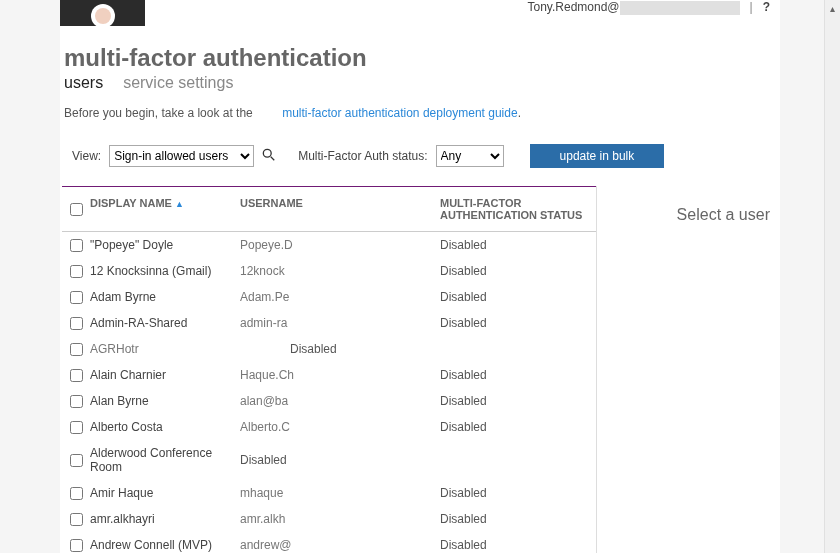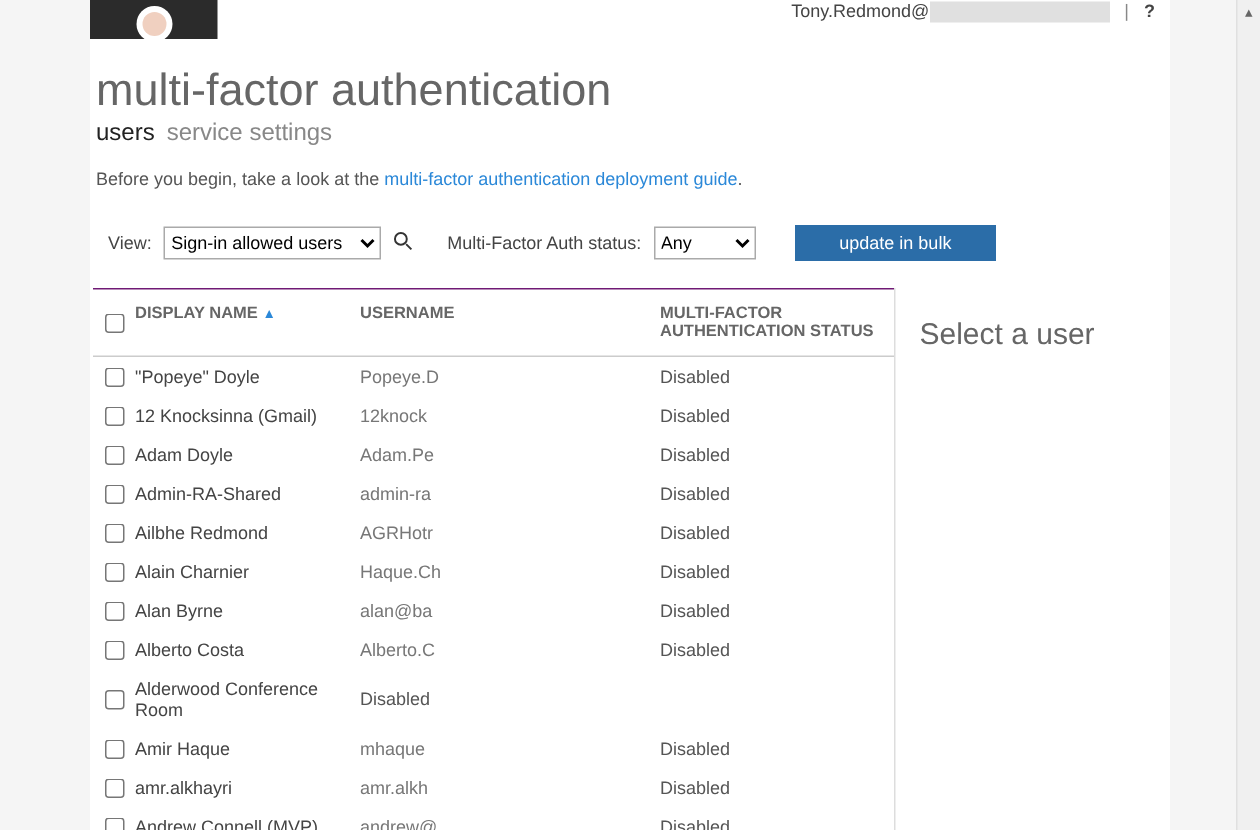--- a/index.html
+++ b/index.html
@@ -65,46 +65,47 @@
       color: #888;
     }
     .help-icon {
       font-weight: bold;
       cursor: pointer;
     }
     .content {
       padding: 10px 0 0 2px;
     }
     .page-title {
-      font-size: 30px;
-      font-weight: 400;
+      font-size: 24px;
+      font-weight: 700;
       color: #666;
       padding: 8px 0 0 2px;
     }
     .tabs {
       display: flex;
-      gap: 8px;
+      gap: 20px;
       padding: 2px 0 14px 2px;
     }
     .tab {
       font-size: 16px;
       color: #888;
       cursor: pointer;
     }
     .tab.active {
       color: #222;
     }
     .intro {
       font-size: 12px;
       color: #555;
       padding: 0 0 24px 2px;
     }
     .intro a {
       color: #2b88d8;
       text-decoration: none;
+      margin-left: 26px;
     }
     .controls {
       display: flex;
       align-items: center;
       gap: 8px;
       padding: 0 0 18px 10px;
       font-size: 12px;
     }
     .controls label {
       color: #444;
@@ -170,23 +171,24 @@
       cursor: pointer;
     }
     .trow .col-name { color: #444; }
     .trow .col-user { color: #777; position: relative; overflow: hidden; white-space: nowrap; }
     .trow .col-status { color: #555; }
     .side-panel {
       flex: 1;
       padding: 20px 10px 0 16px;
     }
     .side-title {
-      font-size: 20px;
+      font-size: 16px;
       font-weight: 300;
       color: #666;
+      text-align: right;
     }
     .username-text { position: relative; z-index: 1; }
     .scrollbar-track {
       position: absolute;
       right: -60px;
       top: 0;
       bottom: 0;
       width: 16px;
       background: #f0f0f0;
       border-left: 1px solid #e0e0e0;
@@ -274,37 +276,36 @@
                 <input type="checkbox" style="">
               </div>
               <div class="col-name">12 Knocksinna (Gmail)</div>
               <div class="col-user"><span class="username-text">12knock</span></div>
               <div class="col-status">Disabled</div>
             </div>
             <div class="trow">
               <div class="col-cb">
                 <input type="checkbox" style="">
               </div>
-              <div class="col-name">Adam Doyle</div>
+              <div class="col-name">Adam Byrne</div>
               <div class="col-user"><span class="username-text">Adam.Pe</span></div>
               <div class="col-status">Disabled</div>
             </div>
             <div class="trow">
               <div class="col-cb">
                 <input type="checkbox" style="">
               </div>
               <div class="col-name">Admin-RA-Shared</div>
               <div class="col-user"><span class="username-text">admin-ra</span></div>
               <div class="col-status">Disabled</div>
             </div>
             <div class="trow">
               <div class="col-cb">
                 <input type="checkbox" style="">
               </div>
-              <div class="col-name">Ailbhe Redmond</div>
               <div class="col-user"><span class="username-text">AGRHotr</span></div>
               <div class="col-status">Disabled</div>
             </div>
             <div class="trow">
               <div class="col-cb">
                 <input type="checkbox" style="">
               </div>
               <div class="col-name">Alain Charnier</div>
               <div class="col-user"><span class="username-text">Haque.Ch</span></div>
               <div class="col-status">Disabled</div>

